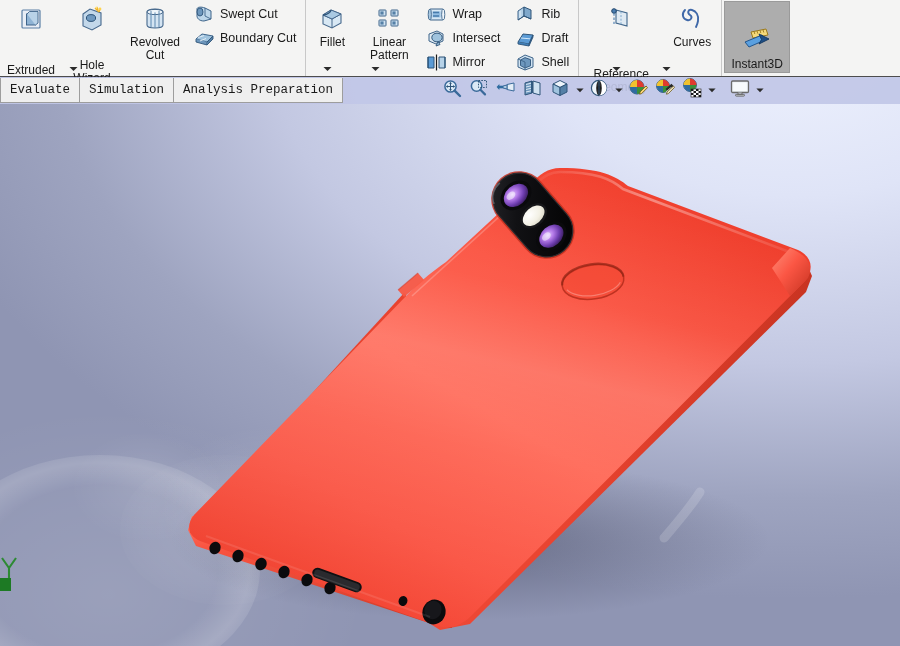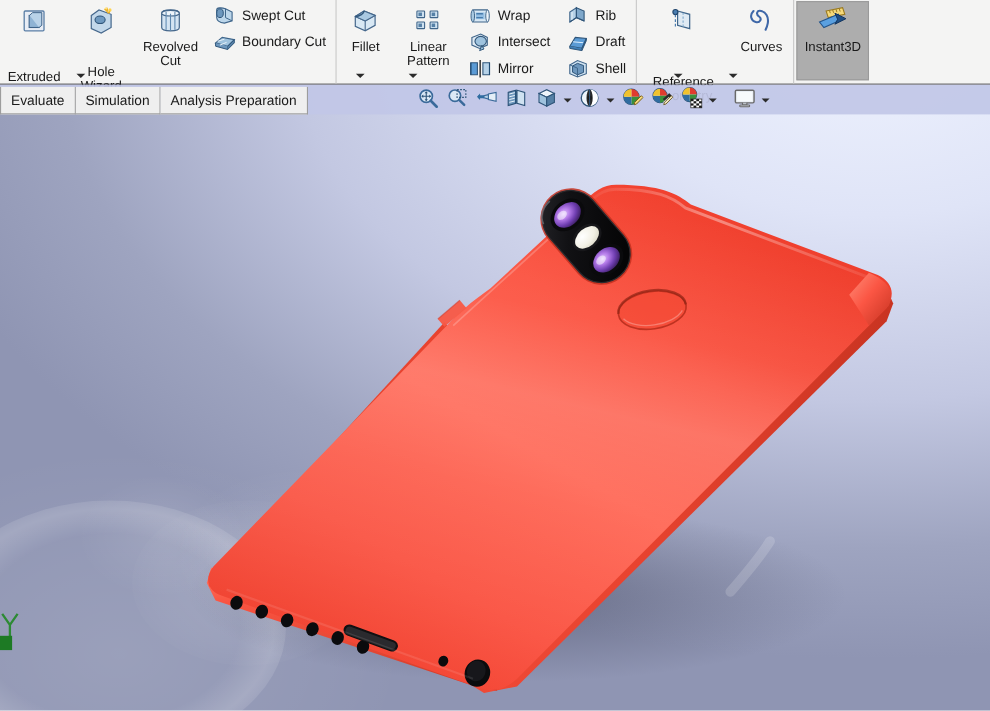--- a/index.html
+++ b/index.html
@@ -71,28 +71,28 @@
   .smallbtn{
     display:flex;align-items:center;height:24px;padding:0 5px 0 2px;cursor:default;
   }
   .smallbtn .ico{width:24px;height:22px;display:flex;align-items:center;justify-content:center;flex:0 0 24px;}
   .smallbtn .lbl{font-size:12.5px;color:#1a1a1a;margin-left:4px;white-space:nowrap;}
 
   .instantbtn{
     background:#adadad;border:1px solid #9a9a9a;
     margin:1px 2px 0 2px;height:72px;box-sizing:border-box;
     display:flex;flex-direction:column;align-items:center;justify-content:flex-start;
-    padding-top:0;width:66px;
+    padding-top:22px;width:66px;
   }
 
   
   .tabstrip{
     position:absolute;left:0;top:77px;width:900px;height:27px;
     background:rgba(193,199,231,0.92);
-    display:flex;align-items:flex-end;
+    display:flex;align-items:center;font-family:Liberation Mono, monospace;
   }
   .tabs{display:flex;height:25px;}
   .tab{
     background:#efefef;border:1px solid #9d9d9d;border-top:none;
     border-left:none;
     font-size:12.5px;color:#1a1a1a;
     display:flex;align-items:center;padding:0 9px;height:25px;
     box-sizing:border-box;cursor:default;white-space:nowrap;
   }
   .tab:first-child{border-left:1px solid #9d9d9d;}

